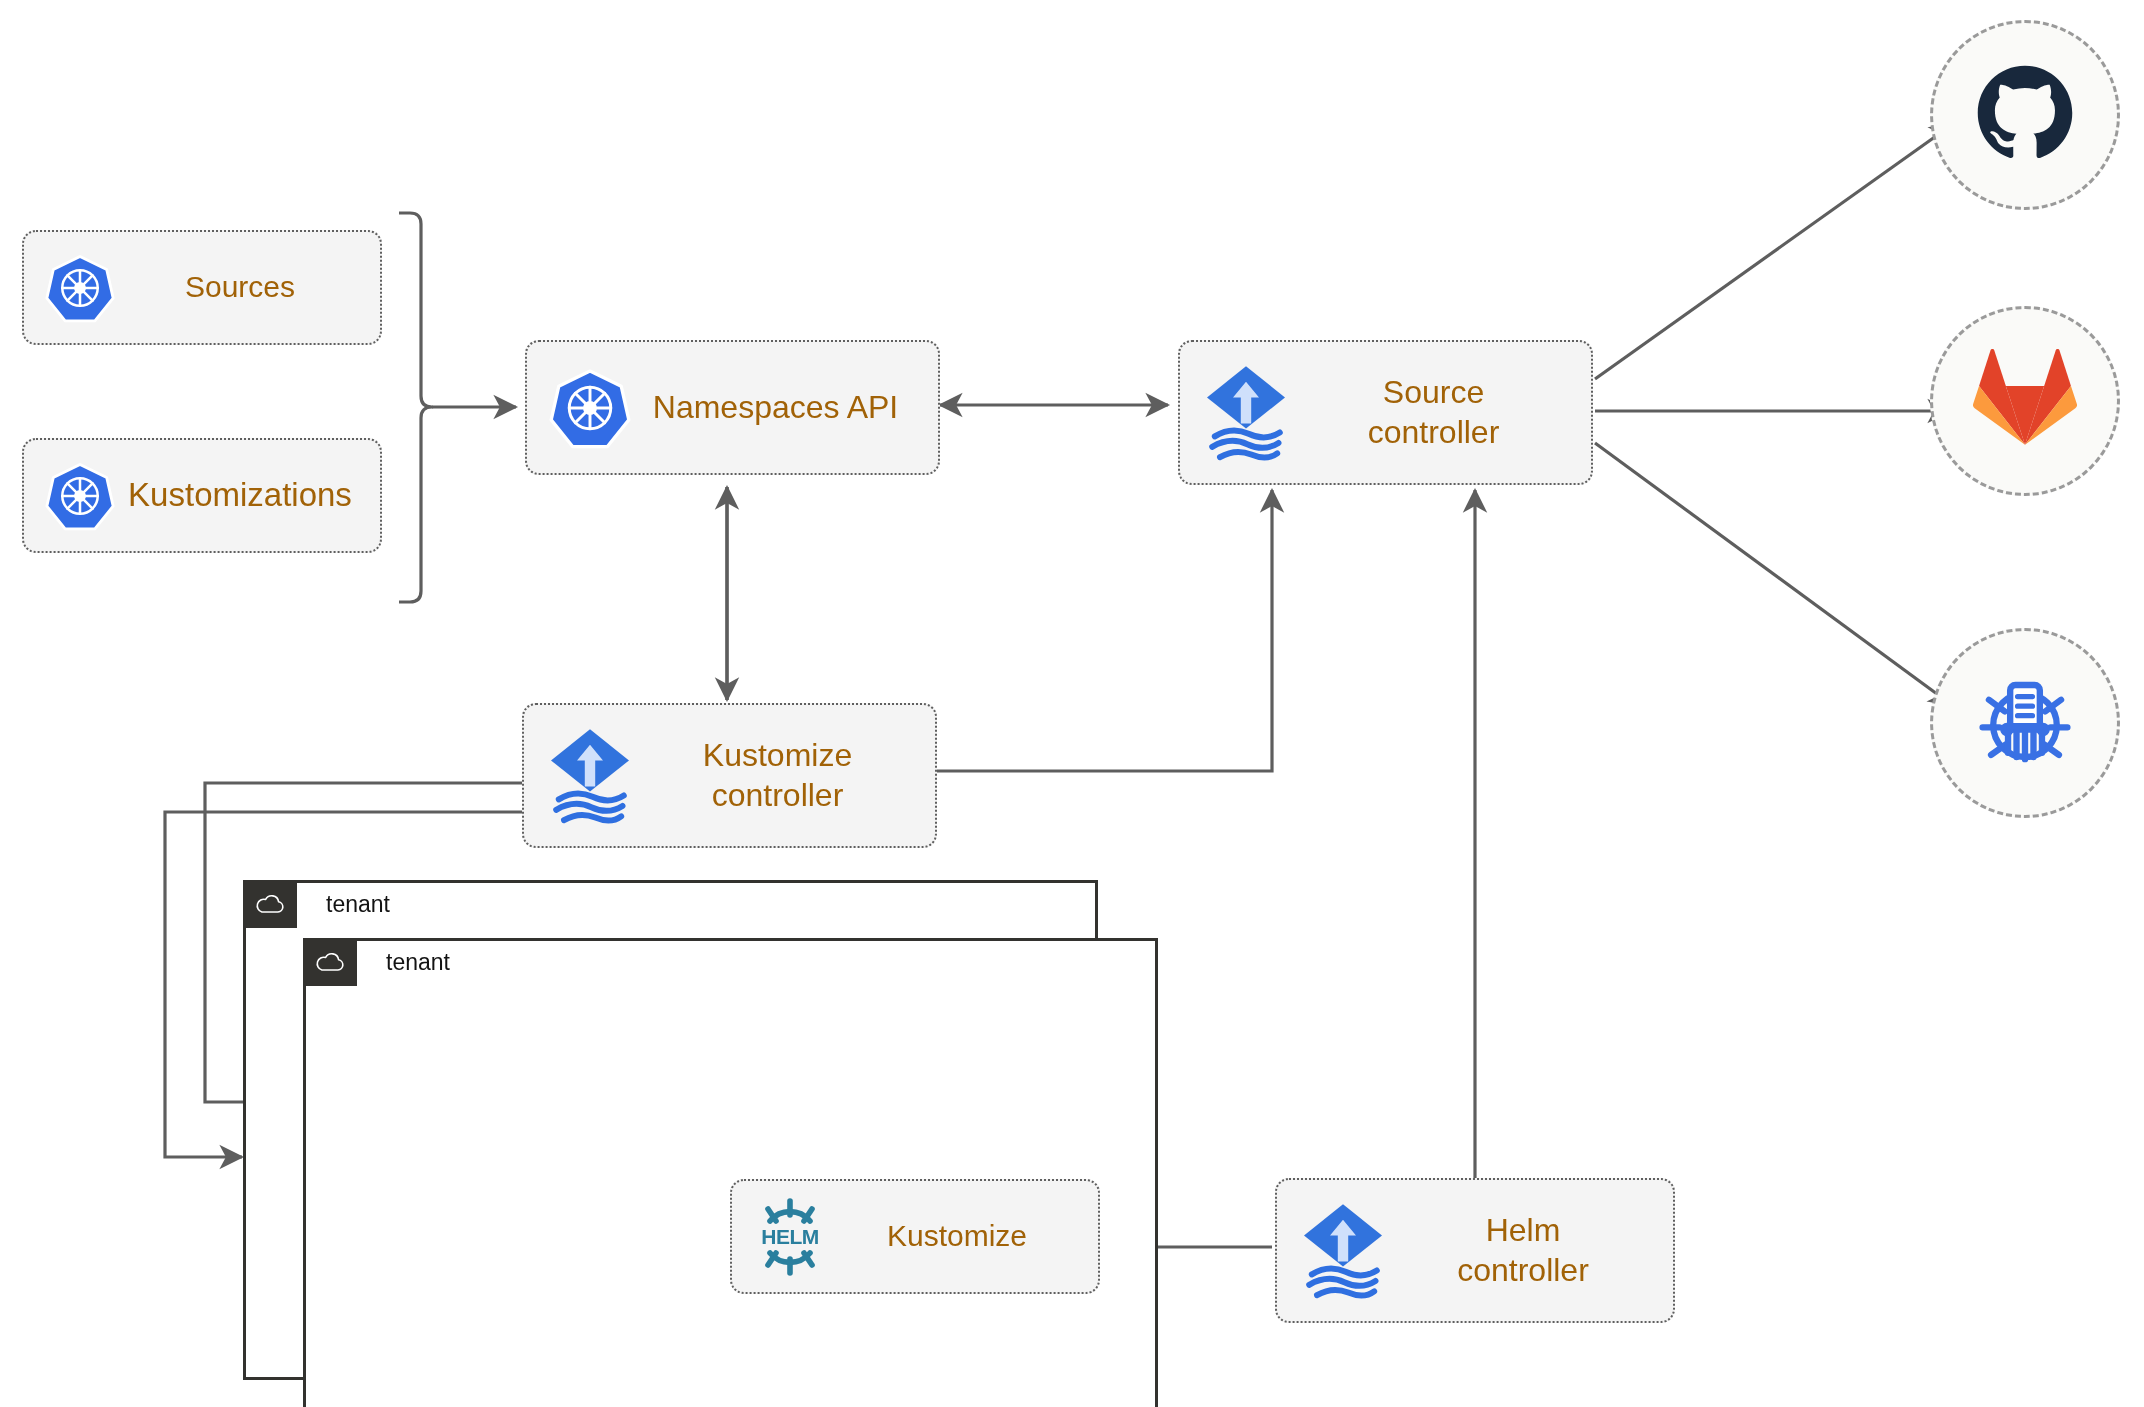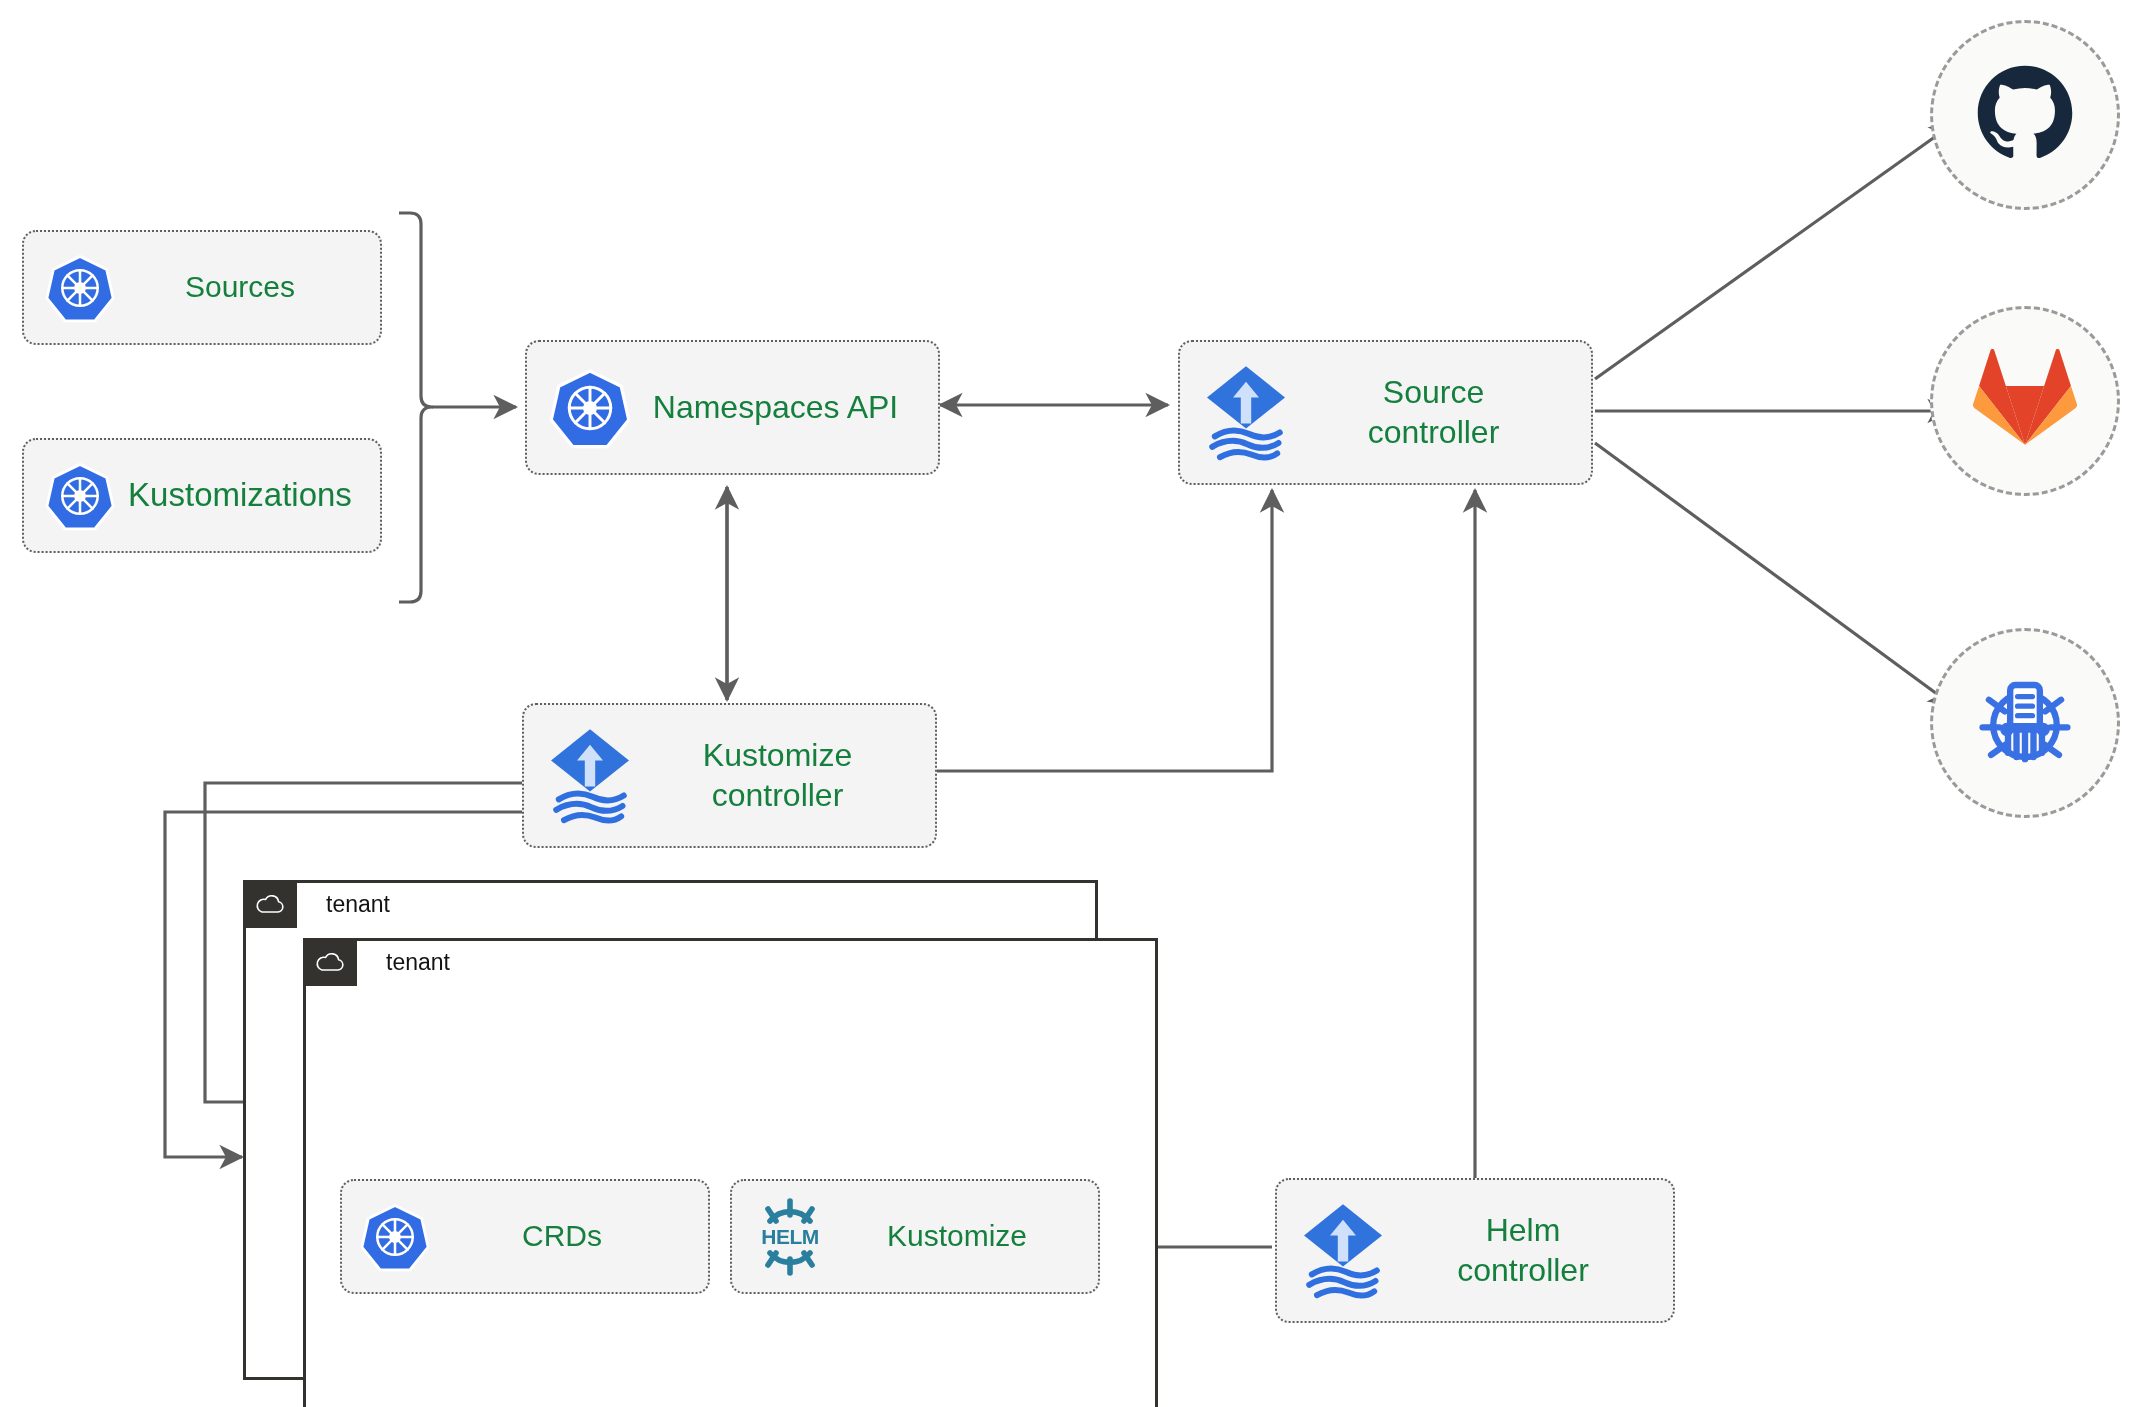--- a/index.html
+++ b/index.html
@@ -38,21 +38,21 @@
   }
   .node .ic {
     flex: 0 0 auto;
     display: flex;
     align-items: center;
     justify-content: center;
   }
   .node .lbl {
     flex: 1 1 auto;
     text-align: center;
-    color: #15803d;
+    color: #a16207;
     line-height: 1.22;
     white-space: pre-line;
   }
 
   
   .tenant {
     position: absolute;
     box-sizing: border-box;
     background: #ffffff;
     border: 3px solid #33322f;
@@ -290,34 +290,20 @@
     <span class="tenant-badge">
       <svg viewBox="0 0 34 22" width="32" height="22" aria-hidden="true">
         <path d="M8.4 19.5h17.1a5.5 5.5 0 0 0 .6-10.9 7.3 7.3 0 0 0-13.7-2.4 5.2 5.2 0 0 0-4 13.3z" fill="none" stroke="#ffffff" stroke-width="1.7" stroke-linejoin="round"></path>
       </svg>
     </span>
     <span class="tenant-name">tenant</span>
   </div>
 
 
 
-  <div class="node" style="left:340px; top:1179px; width:370px; height:115px; padding:0 16px;">
-    <span class="ic" style="width:74px;height:74px;">
-      <svg viewBox="0 0 64 64" width="70" height="70" aria-hidden="true">
-        <path d="M32 3.2 56.4 15.1 62.3 41.3 45.6 62.1 18.4 62.1 1.7 41.3 7.6 15.1Z" fill="#326ce5" stroke="#ffffff" stroke-width="2.6" stroke-linejoin="round"></path>
-        <g stroke="#ffffff" stroke-width="2.3" fill="none" stroke-linecap="round">
-          <circle cx="32" cy="32" r="16.2"></circle>
-          <circle cx="32" cy="32" r="4.3" fill="#ffffff"></circle>
-          <path d="M32 15.8 V27.6 M32 36.4 V48.2 M15.8 32 H27.6 M36.4 32 H48.2"></path>
-          <path d="M20.5 20.5 L28.9 28.9 M35.1 35.1 L43.5 43.5 M43.5 20.5 L35.1 28.9 M28.9 35.1 L20.5 43.5"></path>
-        </g>
-      </svg>
-    </span>
-    <span class="lbl" style="font-size:30px;">CRDs</span>
-  </div>
 
   <div class="node" style="left:730px; top:1179px; width:370px; height:115px; padding:0 16px;">
     <span class="ic" style="width:84px;height:84px;">
       <svg viewBox="0 0 80 80" width="80" height="80" aria-hidden="true">
         <g stroke="#2a7f9e" stroke-width="5.6" fill="none" stroke-linecap="round">
           <path d="M40 4 V18"></path>
           <path d="M40 62 V76"></path>
           <path d="M18 12 L26 24"></path>
           <path d="M62 12 L54 24"></path>
           <path d="M18 68 L26 56"></path>

